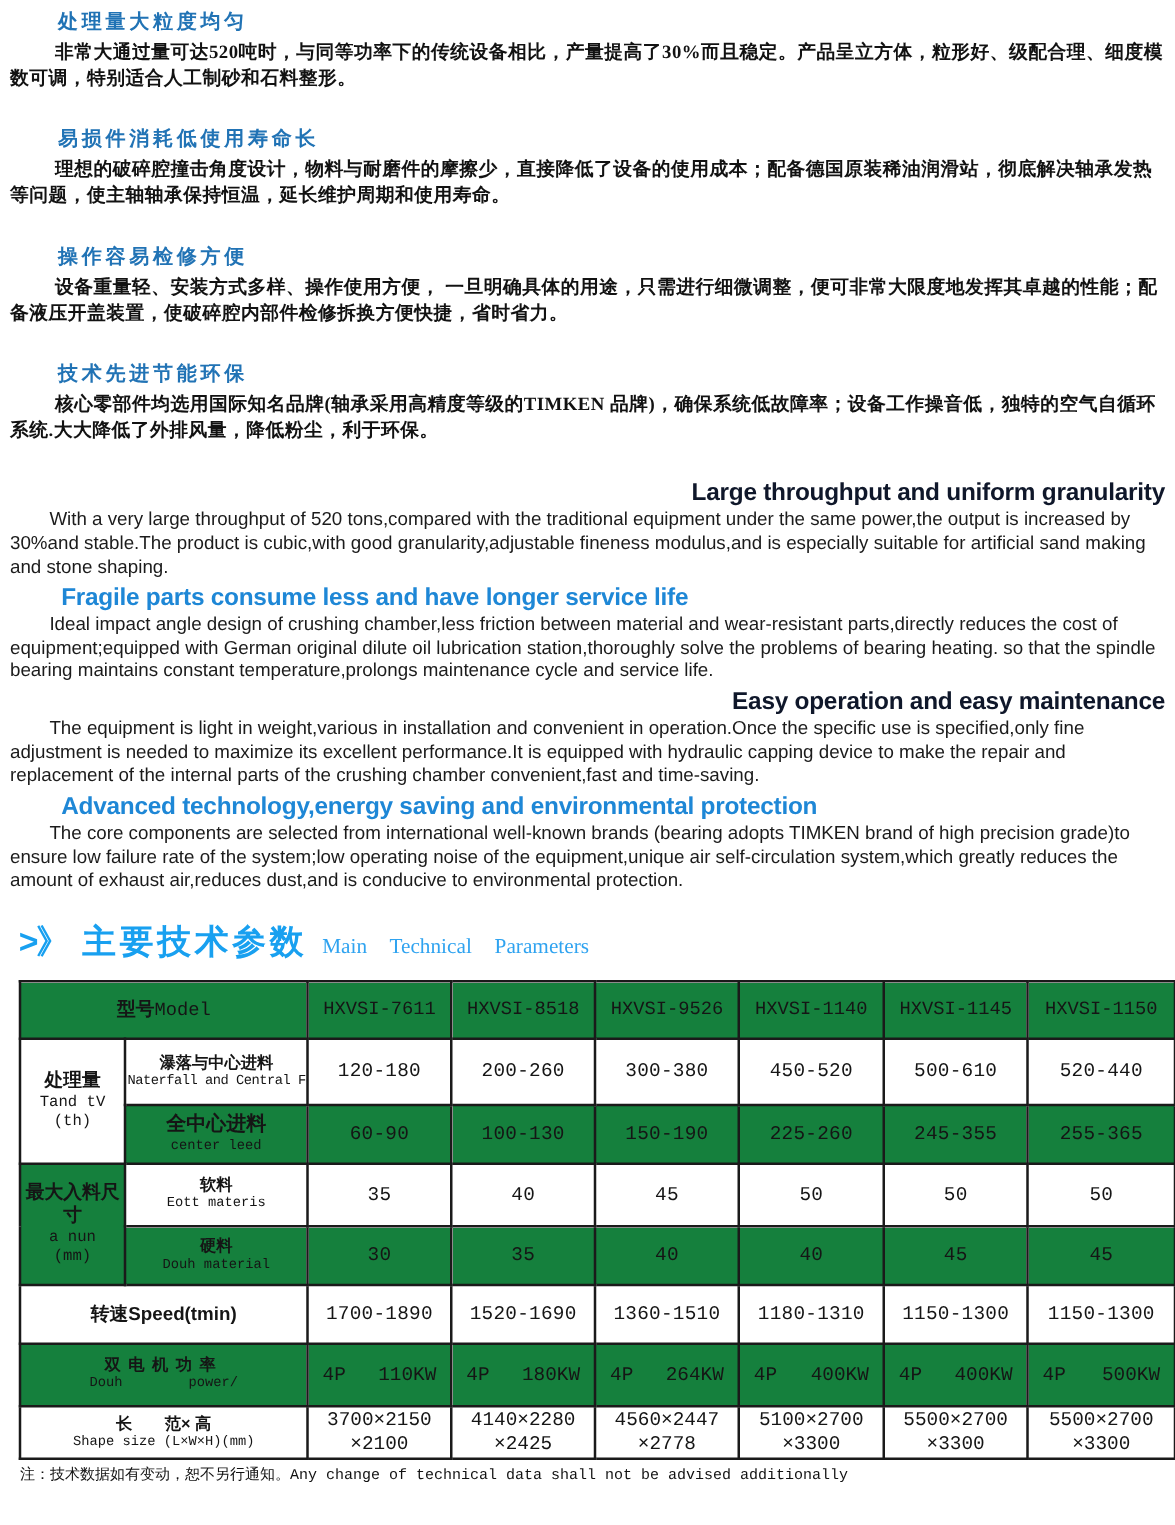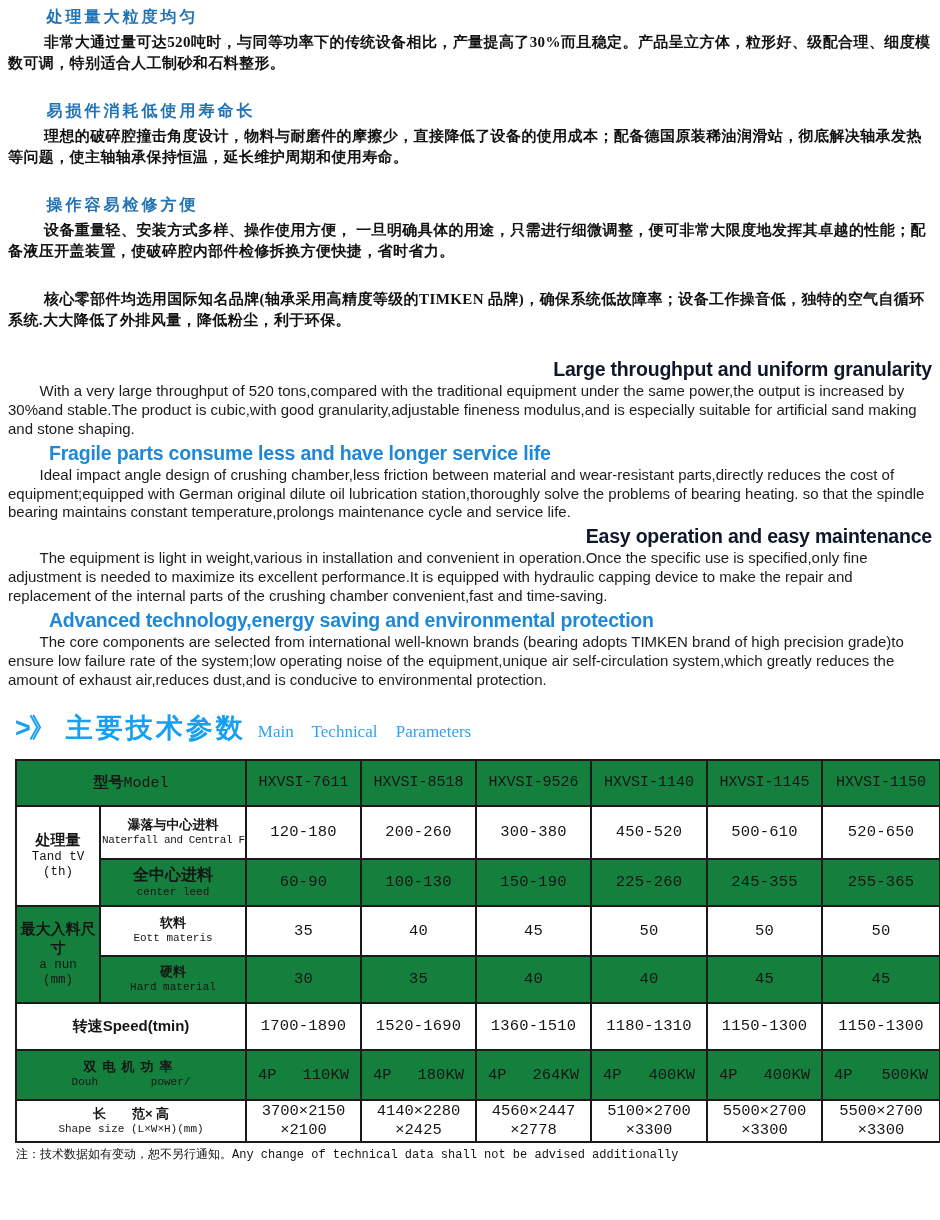--- a/index.html
+++ b/index.html
@@ -108,20 +108,21 @@
   </div>
   <div class="cn-section">
     <h3 class="cn-heading">易损件消耗低使用寿命长</h3>
     <p class="cn-body">理想的破碎腔撞击角度设计，物料与耐磨件的摩擦少，直接降低了设备的使用成本；配备德国原装稀油润滑站，彻底解决轴承发热等问题，使主轴轴承保持恒温，延长维护周期和使用寿命。</p>
   </div>
   <div class="cn-section">
     <h3 class="cn-heading">操作容易检修方便</h3>
     <p class="cn-body">设备重量轻、安装方式多样、操作使用方便， 一旦明确具体的用途，只需进行细微调整，便可非常大限度地发挥其卓越的性能；配备液压开盖装置，使破碎腔内部件检修拆换方便快捷，省时省力。</p>
   </div>
   <div class="cn-section">
+    <h3 class="cn-heading">技术先进节能环保</h3>
     <p class="cn-body">核心零部件均选用国际知名品牌(轴承采用高精度等级的TIMKEN 品牌)，确保系统低故障率；设备工作操音低，独特的空气自循环系统.大大降低了外排风量，降低粉尘，利于环保。</p>
   </div>
 
   <div class="en-section">
     <h3 class="en-heading dark">Large throughput and uniform granularity</h3>
     <p class="en-body">With a very large throughput of 520 tons,compared with the traditional equipment under the same power,the output is increased by 30%and stable.The product is cubic,with good granularity,adjustable fineness modulus,and is especially suitable for artificial sand making and stone shaping.</p>
   </div>
   <div class="en-section">
     <h3 class="en-heading bright">Fragile parts consume less and have longer service life</h3>
     <p class="en-body">Ideal impact angle design of crushing chamber,less friction between material and wear-resistant parts,directly reduces the cost of equipment;equipped with German original dilute oil lubrication station,thoroughly solve the problems of bearing heating. so that the spindle bearing maintains constant temperature,prolongs maintenance cycle and service life.</p>
@@ -172,21 +173,21 @@
       </td>
       <td>
         <div class="s-cn">瀑落与中心进料</div>
         <div class="s-en clip">Naterfall and Central Fee</div>
       </td>
       <td class="mono-val">120-180</td>
       <td class="mono-val">200-260</td>
       <td class="mono-val">300-380</td>
       <td class="mono-val">450-520</td>
       <td class="mono-val">500-610</td>
-      <td class="mono-val">520-650</td>
+      <td class="mono-val">520-440</td>
     </tr>
     <tr class="h-r1">
       <td class="gray">
         <div class="s-cn big">全中心进料</div>
         <div class="s-en">center leed</div>
       </td>
       <td class="gray mono-val">60-90</td>
       <td class="gray mono-val">100-130</td>
       <td class="gray mono-val">150-190</td>
       <td class="gray mono-val">225-260</td>
@@ -206,21 +207,21 @@
       <td class="mono-val">35</td>
       <td class="mono-val">40</td>
       <td class="mono-val">45</td>
       <td class="mono-val">50</td>
       <td class="mono-val">50</td>
       <td class="mono-val">50</td>
     </tr>
     <tr class="h-r3">
       <td class="gray">
         <div class="s-cn">硬料</div>
-        <div class="s-en">Hard material</div>
+        <div class="s-en">Douh material</div>
       </td>
       <td class="gray mono-val">30</td>
       <td class="gray mono-val">35</td>
       <td class="gray mono-val">40</td>
       <td class="gray mono-val">40</td>
       <td class="gray mono-val">45</td>
       <td class="gray mono-val">45</td>
     </tr>
     <tr class="h-r4">
       <td colspan="2" class="speed-label">转速Speed(tmin)</td>

